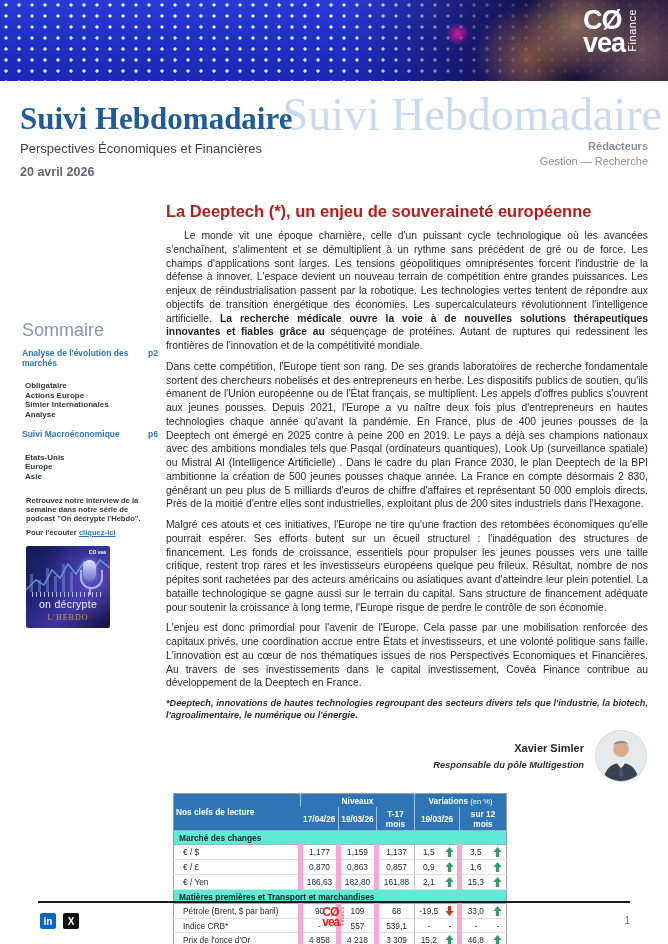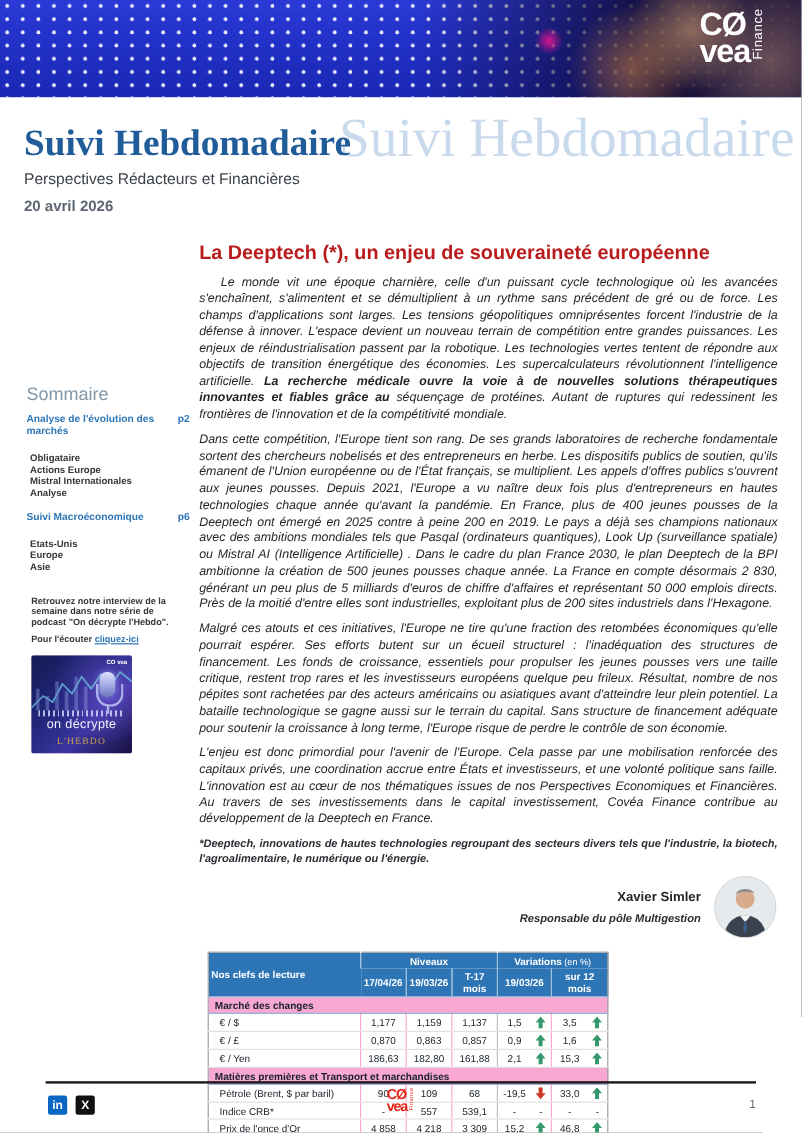--- a/index.html
+++ b/index.html
@@ -15,21 +15,21 @@
     background-image:
       radial-gradient(circle at 86% 30%, rgba(255,190,120,.50), transparent 9%),
       radial-gradient(circle at 79% 70%, rgba(255,160,70,.45), transparent 10%),
       radial-gradient(circle at 96% 62%, rgba(255,200,150,.35), transparent 12%),
       radial-gradient(circle at 68.5% 42%, rgba(235,20,150,.9), transparent 2.5%),
       linear-gradient(90deg, rgba(20,25,150,0) 52%, rgba(18,12,60,.55) 68%, rgba(15,8,40,.88) 82%, rgba(25,12,45,.95) 100%),
       radial-gradient(circle 2.4px at 6px 5px, rgba(255,255,255,.92) 58%, rgba(170,190,255,.35) 72%, transparent 78%),
       linear-gradient(180deg,#2b3ad6 0%,#2130c6 45%,#1b28b4 100%);
     background-size:auto,auto,auto,auto,auto,13px 11px,auto;
   }
-  .covea-logo { display:flex; align-items:flex-start; line-height:1; }
+  .covea-logo { display:flex; align-items:center; line-height:1; }
   .covea-stack { font-weight:bold; letter-spacing:-1px; }
   .covea-stack .l1,.covea-stack .l2 { display:block; }
   .covea-vert { writing-mode:vertical-rl; transform:rotate(180deg); font-weight:normal; margin-left:2px; letter-spacing:.5px; }
   .logo-header { position:absolute; top:7px; right:30px; color:#fff; }
   .logo-header .covea-stack { font-size:27px; }
   .logo-header .covea-stack .l1,.logo-header .covea-stack .l2 { height:23px; }
   .logo-header .covea-vert { font-size:11px; }
   
   .watermark {
     position:absolute; top:88px; right:6px; font-family:"Liberation Serif","DejaVu Serif",serif;
@@ -38,21 +38,21 @@
   .main-title {
     position:absolute; left:20px; top:101px; font-family:"Liberation Serif","DejaVu Serif",serif;
     font-weight:bold; font-size:31px; color:#1f5c99;
   }
   .subtitle { position:absolute; left:20px; top:141px; font-size:13px; color:#3c4248; }
   .issue-date { position:absolute; left:20px; top:165px; font-size:12.5px; font-weight:bold; color:#5d6670; }
   .editors { position:absolute; right:20px; top:139px; text-align:right; color:#8a8f94; font-size:11px; line-height:15px; }
   .editors .lbl { font-weight:bold; }
   
   .sommaire { position:absolute; left:22px; top:320px; width:136px; }
-  .sommaire-title { font-size:15px; color:#8297a7; margin-bottom:8px; }
+  .sommaire-title { font-size:18px; color:#8297a7; margin-bottom:8px; }
   .som-section { margin-bottom:11px; }
   .som-link-row { display:flex; justify-content:space-between; align-items:flex-start; color:#2e75b6; font-weight:bold; font-size:8.5px; line-height:9.5px; cursor:pointer; }
   .som-link { width:108px; }
   .som-page { color:#2e75b6; }
   .som-items { margin-top:13px; }
   .som-item { font-size:8px; font-weight:bold; color:#33383d; line-height:9.5px; padding-left:3px; cursor:pointer; }
   .podcast { position:absolute; left:26px; top:496px; width:124px; }
   .podcast-text { font-size:7.6px; font-weight:bold; color:#33383d; line-height:9px; }
   .podcast-listen { margin-top:5px; font-size:7.6px; font-weight:bold; color:#33383d; }
   .podcast-listen a { color:#2e75b6; text-decoration:underline; cursor:pointer; }
@@ -70,44 +70,44 @@
     border:2px solid #aab3ea; border-top:none; border-radius:0 0 11px 11px; }
   .mic::before { content:""; position:absolute; left:5.5px; top:27px; width:2px; height:8px; background:#aab3ea; }
   .cover-mini-logo { position:absolute; top:4px; right:4px; color:#fff; font-size:5px; font-weight:bold; line-height:4.5px; text-align:left; }
   .cover-t1 { position:absolute; left:0; right:0; bottom:18px; text-align:center; color:#f2f3ff; font-size:10.5px; letter-spacing:.3px; }
   .cover-t2 { position:absolute; left:0; right:0; bottom:6px; text-align:center; color:#c8a04a; font-size:8px; font-family:"Liberation Serif","DejaVu Serif",serif; font-weight:normal; letter-spacing:1px; }
   .cover-eq { position:absolute; left:6px; right:6px; bottom:31px; height:5px;
     background:repeating-linear-gradient(90deg,#cfd4ff 0 1.5px,transparent 1.5px 4px); opacity:.85; }
   
   .article { position:absolute; left:166px; top:202px; width:482px; }
   .article-title { color:#b91c1c; font-weight:bold; font-size:16.5px; margin-bottom:8px; }
-  .article p.body-par { font-size:10.35px; line-height:13.75px; text-align:justify; color:#1f2326; margin-bottom:7px;font-style:italic; }
+  .article p.body-par { font-size:10.35px; line-height:13.75px; text-align:justify; color:#1f2326; margin-bottom:7px; }
   .article p.body-par.indent { text-indent:18px; }
   .article p.body-par b { font-weight:bold; }
   .footnote { font-size:9.2px; line-height:12px; font-style:italic; font-weight:bold; color:#2a2e33; text-align:justify; margin-top:5px; }
   .signature { display:flex; justify-content:flex-end; align-items:center; gap:12px; margin-top:10px; margin-right:2px; }
   .sig-text { text-align:right; }
   .sig-name { font-size:11px; font-weight:bold; color:#1f2326; }
   .sig-role { font-size:9.3px; font-style:italic; font-weight:bold; color:#2a2e33; margin-top:6px; }
   .avatar { width:50px; height:50px; border-radius:50%; overflow:hidden; background:#e4e7ea; flex:0 0 auto; box-shadow:0 0 0 1px #d4d8db; }
   
   .keys-table-wrap { margin-left:7px; margin-top:12px; width:333px; }
   table.keys { border-collapse:collapse; width:333px; table-layout:fixed; }
   table.keys td, table.keys th { font-size:8.3px; padding:1.5px 2px; }
   .kt-head th { background:#2e75b6; color:#fff; border-left:1px solid rgba(255,255,255,.55); }
   .kt-head th:first-child { border-left:none; }
   th.kt-title { text-align:left; padding-left:6px; font-size:8.6px; }
   th.kt-group { text-align:center; font-weight:bold; }
   th.kt-group .light { font-weight:normal; font-size:7.6px; }
   th.kt-sub { text-align:center; font-weight:bold; font-size:8px; }
-  tr.kt-section td { background:#f9a8d4; font-weight:bold; color:#17202a; text-align:left; padding-left:5px;
+  tr.kt-section td { background:#5eead4; font-weight:bold; color:#17202a; text-align:left; padding-left:5px;
     border-top:1px solid #8fb4d4; border-bottom:1px solid #8fb4d4; font-size:8.4px; }
   tr.kt-row td { border-bottom:1px solid #e0e0e0; color:#17202a; text-align:center; }
   tr.kt-row td.lbl { text-align:left; padding-left:9px; }
-  tr.kt-row td.sep { border-left:1px solid #f9a8d4;text-align:center; }
+  tr.kt-row td.sep { border-left:5px solid #f9a8d4;text-align:center; }
   tr.kt-row td.vstart { border-left:1px solid #bfbfbf; }
   table.keys { border:1px solid #9d9d9d; }
   .arr { display:inline-block; width:9px; height:10px; vertical-align:-1px; }
   
   .footer-line { position:absolute; left:38px; right:38px; top:901px; height:2px; background:#1a1a1a; }
   .footer-icons { position:absolute; left:40px; top:913px; display:flex; gap:7px; }
   .icon-sq { width:16px; height:16px; border-radius:2px; color:#fff; font-weight:bold; font-size:10px;
     display:flex; align-items:center; justify-content:center; cursor:pointer; }
   .icon-linkedin { background:#0a66c2; }
   .icon-x { background:#111; }
@@ -127,35 +127,39 @@
       <span class="covea-stack">
         <span class="l1">CØ</span>
         <span class="l2">vea</span>
       </span>
       <span class="covea-vert">Finance</span>
     </div>
   </div>
 
   <div class="watermark">Suivi Hebdomadaire</div>
   <div class="main-title">Suivi Hebdomadaire</div>
-  <div class="subtitle">Perspectives Rédacteurs et Financières</div>
+  <div class="subtitle">Perspectives Économiques et Financières</div>
   <div class="issue-date">20 avril 2026</div>
+  <div class="editors">
+    <div class="lbl">Rédacteurs</div>
+    <div>Gestion — Recherche</div>
+  </div>
 
   <div class="sommaire">
     <div class="sommaire-title">Sommaire</div>
     <div id="sommaire-sections">
         <div class="som-section">
           <div class="som-link-row">
             <span class="som-link">Analyse de l'évolution des marchés</span>
             <span class="som-page">p2</span>
           </div>
           <div class="som-items">
             <div class="som-item">Obligataire</div>
             <div class="som-item">Actions Europe</div>
-            <div class="som-item">Mistral Internationales</div>
+            <div class="som-item">Simler Internationales</div>
             <div class="som-item">Analyse</div>
           </div>
         </div>
         <div class="som-section">
           <div class="som-link-row">
             <span class="som-link">Suivi Macroéconomique</span>
             <span class="som-page">p6</span>
           </div>
           <div class="som-items">
             <div class="som-item">Etats-Unis</div>

